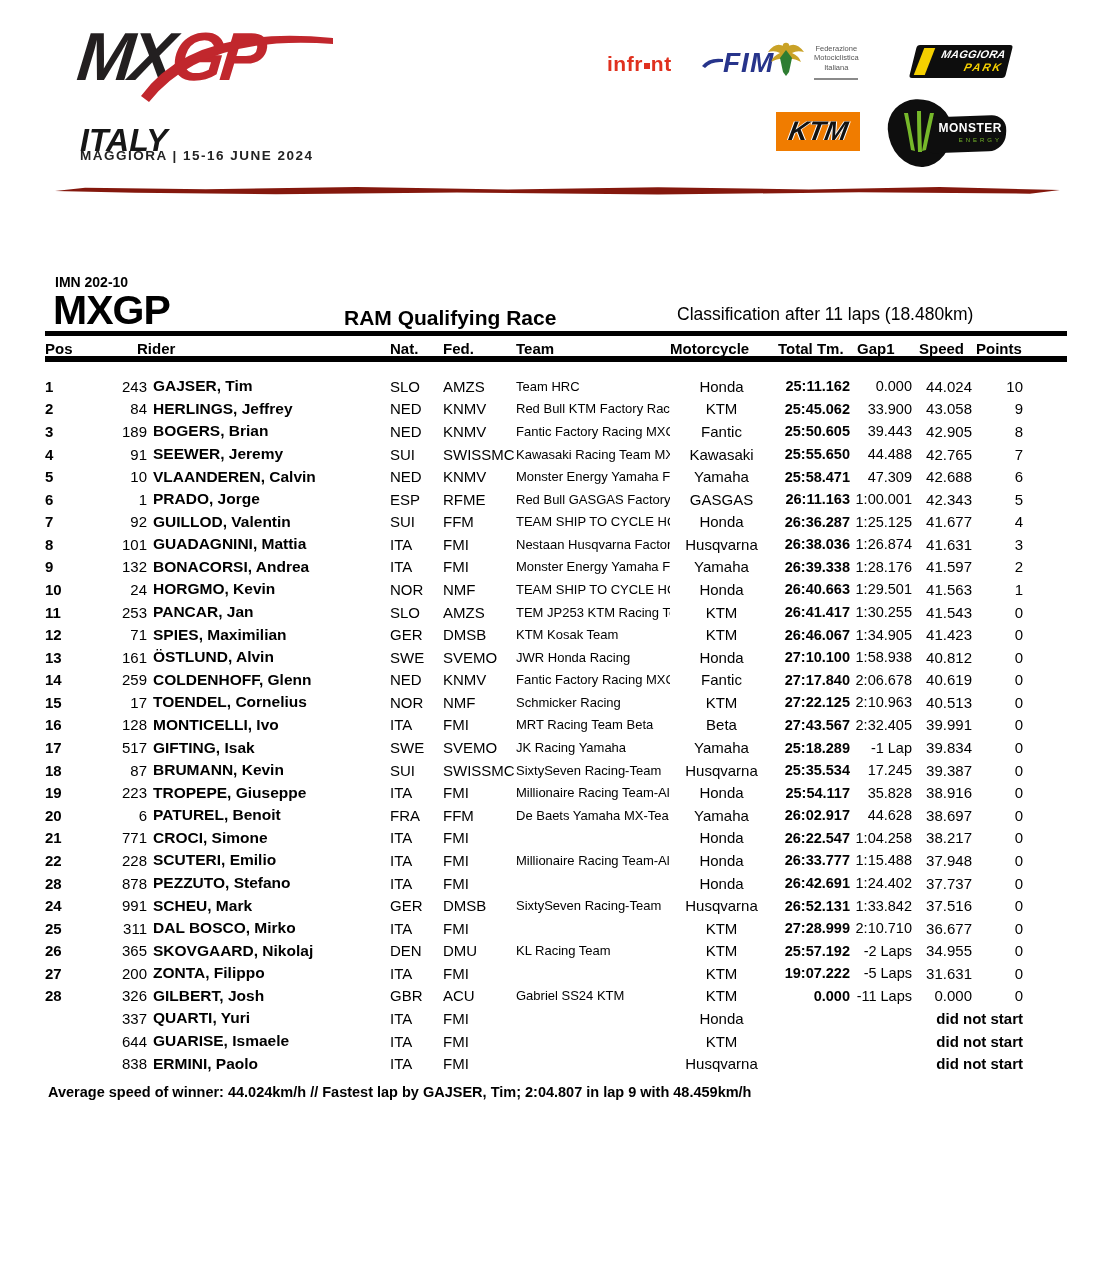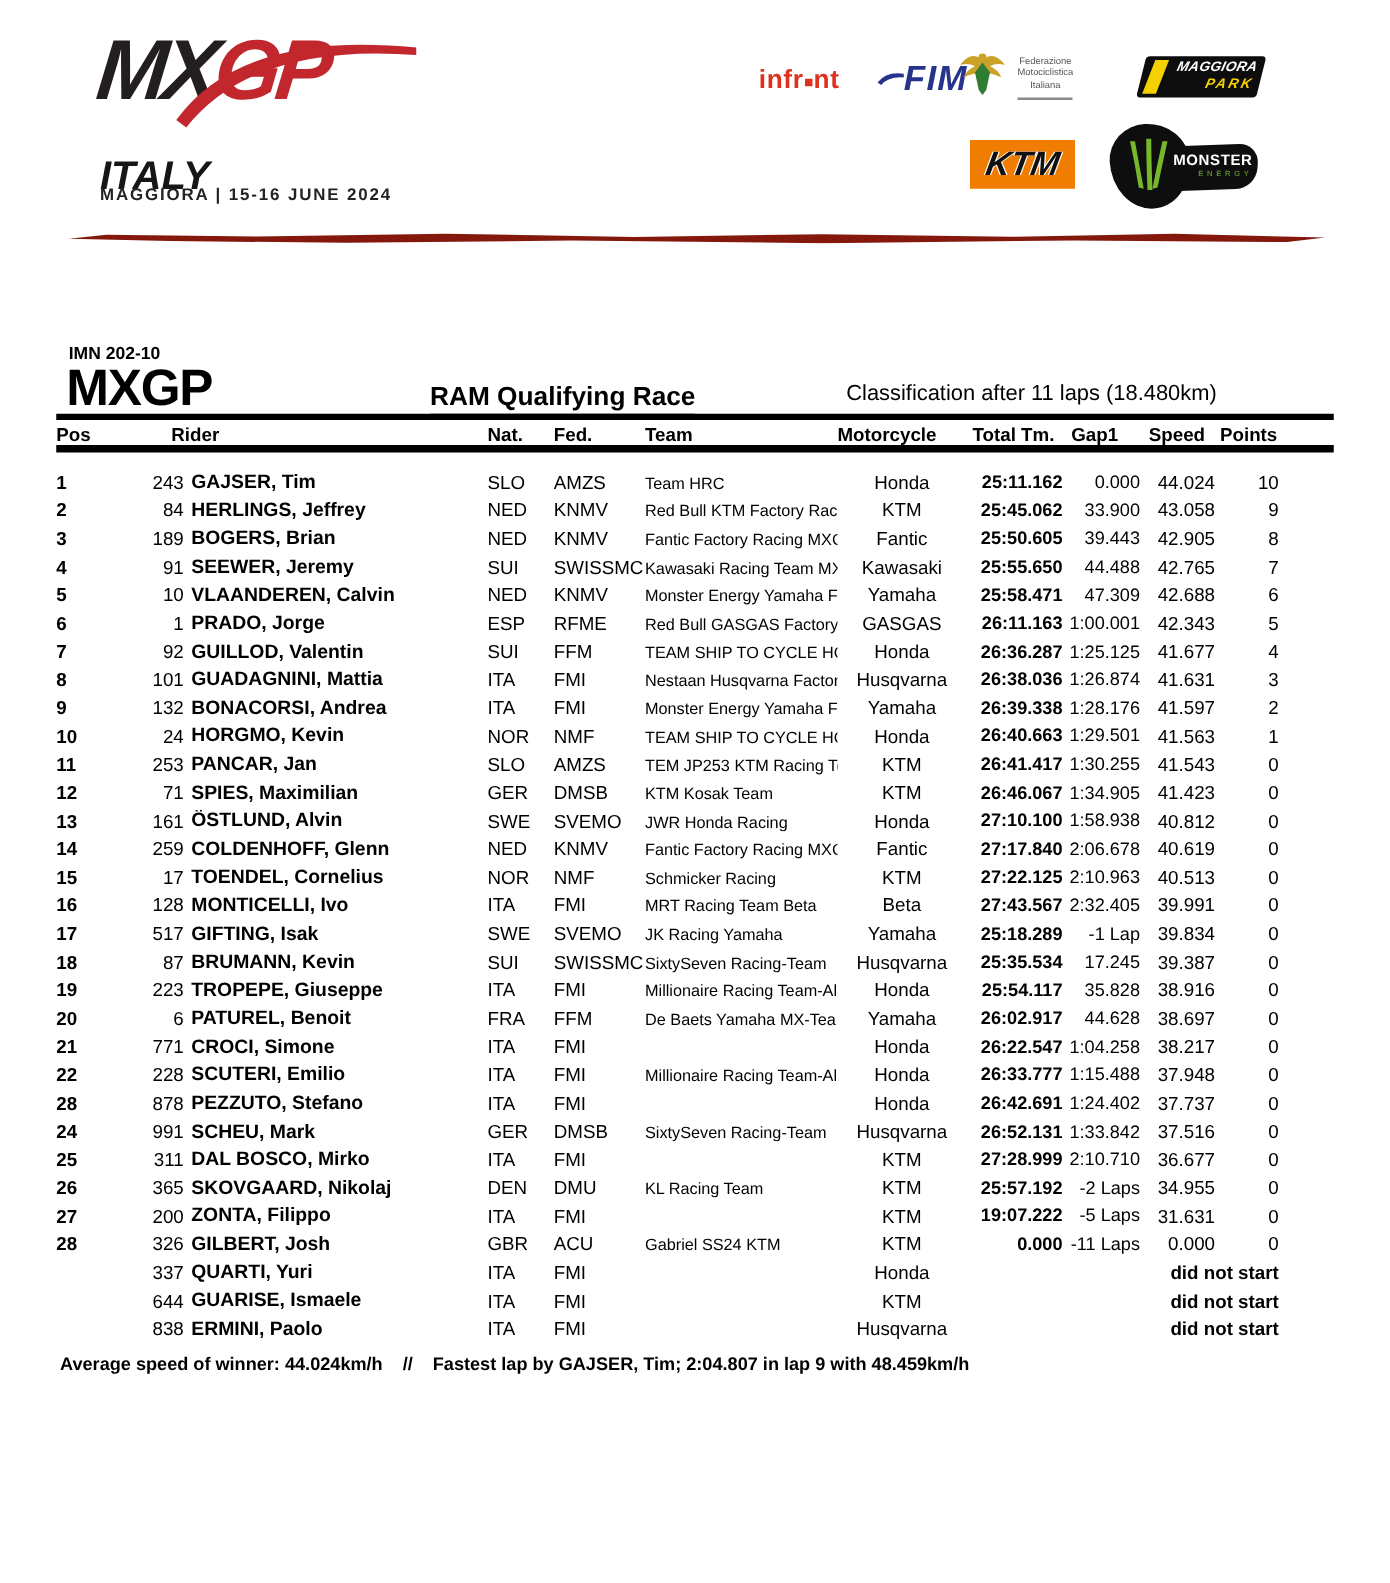--- a/index.html
+++ b/index.html
@@ -88,21 +88,21 @@
   .c-rider{font-weight:bold;padding-left:6px;font-size:15.5px;overflow:hidden;}
   .c-team{font-size:13px;overflow:hidden;}
   .c-moto{overflow:hidden;text-align:center;}
   .c-total{text-align:right;font-weight:bold;font-size:14.5px;}
   .c-gap{text-align:right;font-size:14.5px;}
   .c-speed{text-align:right;font-size:15px;}
   .c-points{text-align:right;padding-right:7px;}
   .c-status{grid-column:8/12;text-align:right;font-weight:bold;padding-right:7px;}
 
   .footer{position:absolute;left:48px;top:1084px;font-weight:bold;font-size:14.5px;
-          display:flex;gap:16px;white-space:nowrap;}
+          display:flex;gap:4px;white-space:nowrap;}
 </style>
 </head>
 <body>
 
 <div class="page">
 
   <div class="mxgp-logo">
     <div class="mxgp-big">
       <span class="mxgp-mx">MX</span><span class="mxgp-gp">GP</span>
     </div>

